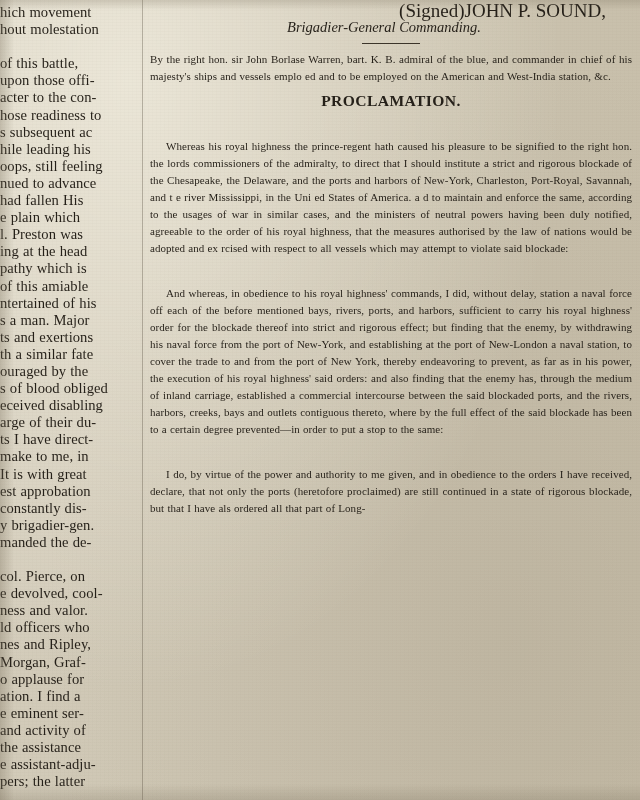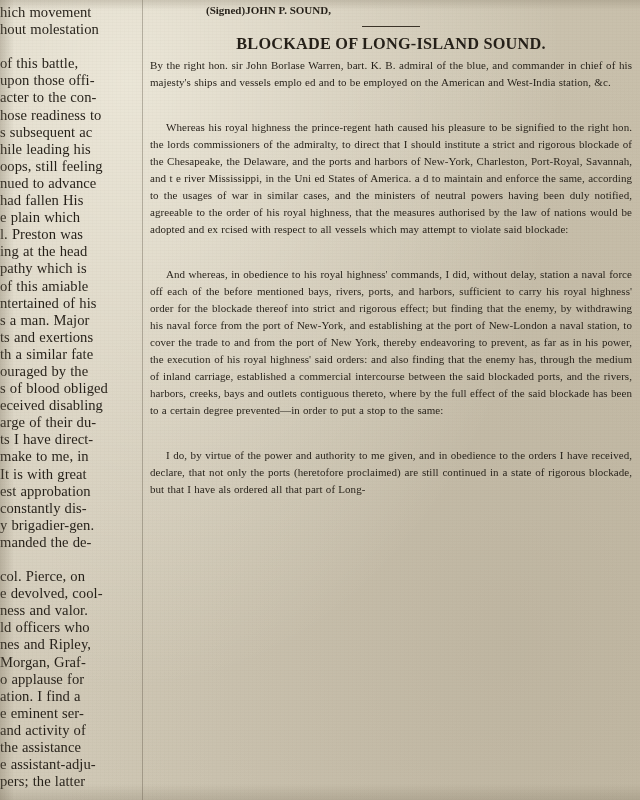--- a/index.html
+++ b/index.html
@@ -71,26 +71,25 @@
     text-align: left;
     font-size: 14.6px;
     line-height: 17.1px;
   }
   .indent {
     text-indent: 16px;
     margin-top: 28px;
   }
   .sig-line {
     display: flex;
-    justify-content: flex-start;
-    font-size: 11px;
+    justify-content: flex-end;
+    font-size: 19px;
     line-height: 17px;
     padding-right: 26px;
     padding-left: 56px;
-    font-weight: bold;
   }
   .sig-sub {
     text-align: center;
     font-style: italic;
     font-size: 14.5px;
     line-height: 17px;
     padding-right: 14px;
   }
   .divider {
     width: 58px;
@@ -187,23 +186,24 @@
       <p>e assistant-adju-</p>
       <p>pers;  the latter</p>
     </div>
   </div>
 
   <div class="col col-right blur-soft">
     <div class="sig-line">
       <span>(Signed)</span>
       <span>JOHN P. SOUND,</span>
     </div>
+    <div class="sig-sub">Brigadier-General Commanding.</div>
     <div class="divider"></div>
-    <div class="headline">BLOCKADE OF LONG-ISLAND SOUND.</div>
     <p>By the right hon. sir John Borlase Warren, bart. K. B. admiral of the blue, and commander in chief of his majesty's ships and vessels emplo ed and to be employed on the American and West-India station, &amp;c.</p>
+    <div class="subhead">PROCLAMATION.</div>
     <p class="indent">Whereas his royal highness the prince-regent hath caused his pleasure to be signified to the right hon. the lords commissioners of the admiralty, to direct that I should institute a strict and rigorous blockade of the Chesapeake, the Delaware, and the ports and harbors of New-York, Charleston, Port-Royal, Savannah, and t e river Mississippi, in the Uni ed States of America. a d to maintain and enforce the same, according to the usages of war in similar cases, and the ministers of neutral powers having been duly notified, agreeable to the order of his royal highness, that the measures authorised by the law of nations would be adopted and ex rcised with respect to all vessels which may attempt to violate said blockade:</p>
     <p class="indent">And whereas, in obedience to his royal highness' commands, I did, without delay, station a naval force off each of the before mentioned bays, rivers, ports, and harbors, sufficient to carry his royal highness' order for the blockade thereof into strict and rigorous effect; but finding that the enemy, by withdrawing his naval force from the port of New-York, and establishing at the port of New-London a naval station, to cover the trade to and from the port of New York, thereby endeavoring to prevent, as far as in his power, the execution of his royal highness' said orders: and also finding that the enemy has, through the medium of inland carriage, established a commercial intercourse between the said blockaded ports, and the rivers, harbors, creeks, bays and outlets contiguous thereto, where by the full effect of the said blockade has been to a certain degree prevented—in order to put a stop to the same:</p>
     <p class="indent">I do, by virtue of the power and authority to me given, and in obedience to the orders I have received, declare, that not only the ports (heretofore proclaimed) are still continued in a state of rigorous blockade, but that I have als  ordered all that part of Long-</p>
   </div>
 
   <div class="grain"></div>
   <div class="fade-top"></div>
   <div class="fade-left"></div>
   <div class="fade-bottom"></div>
 </div>

